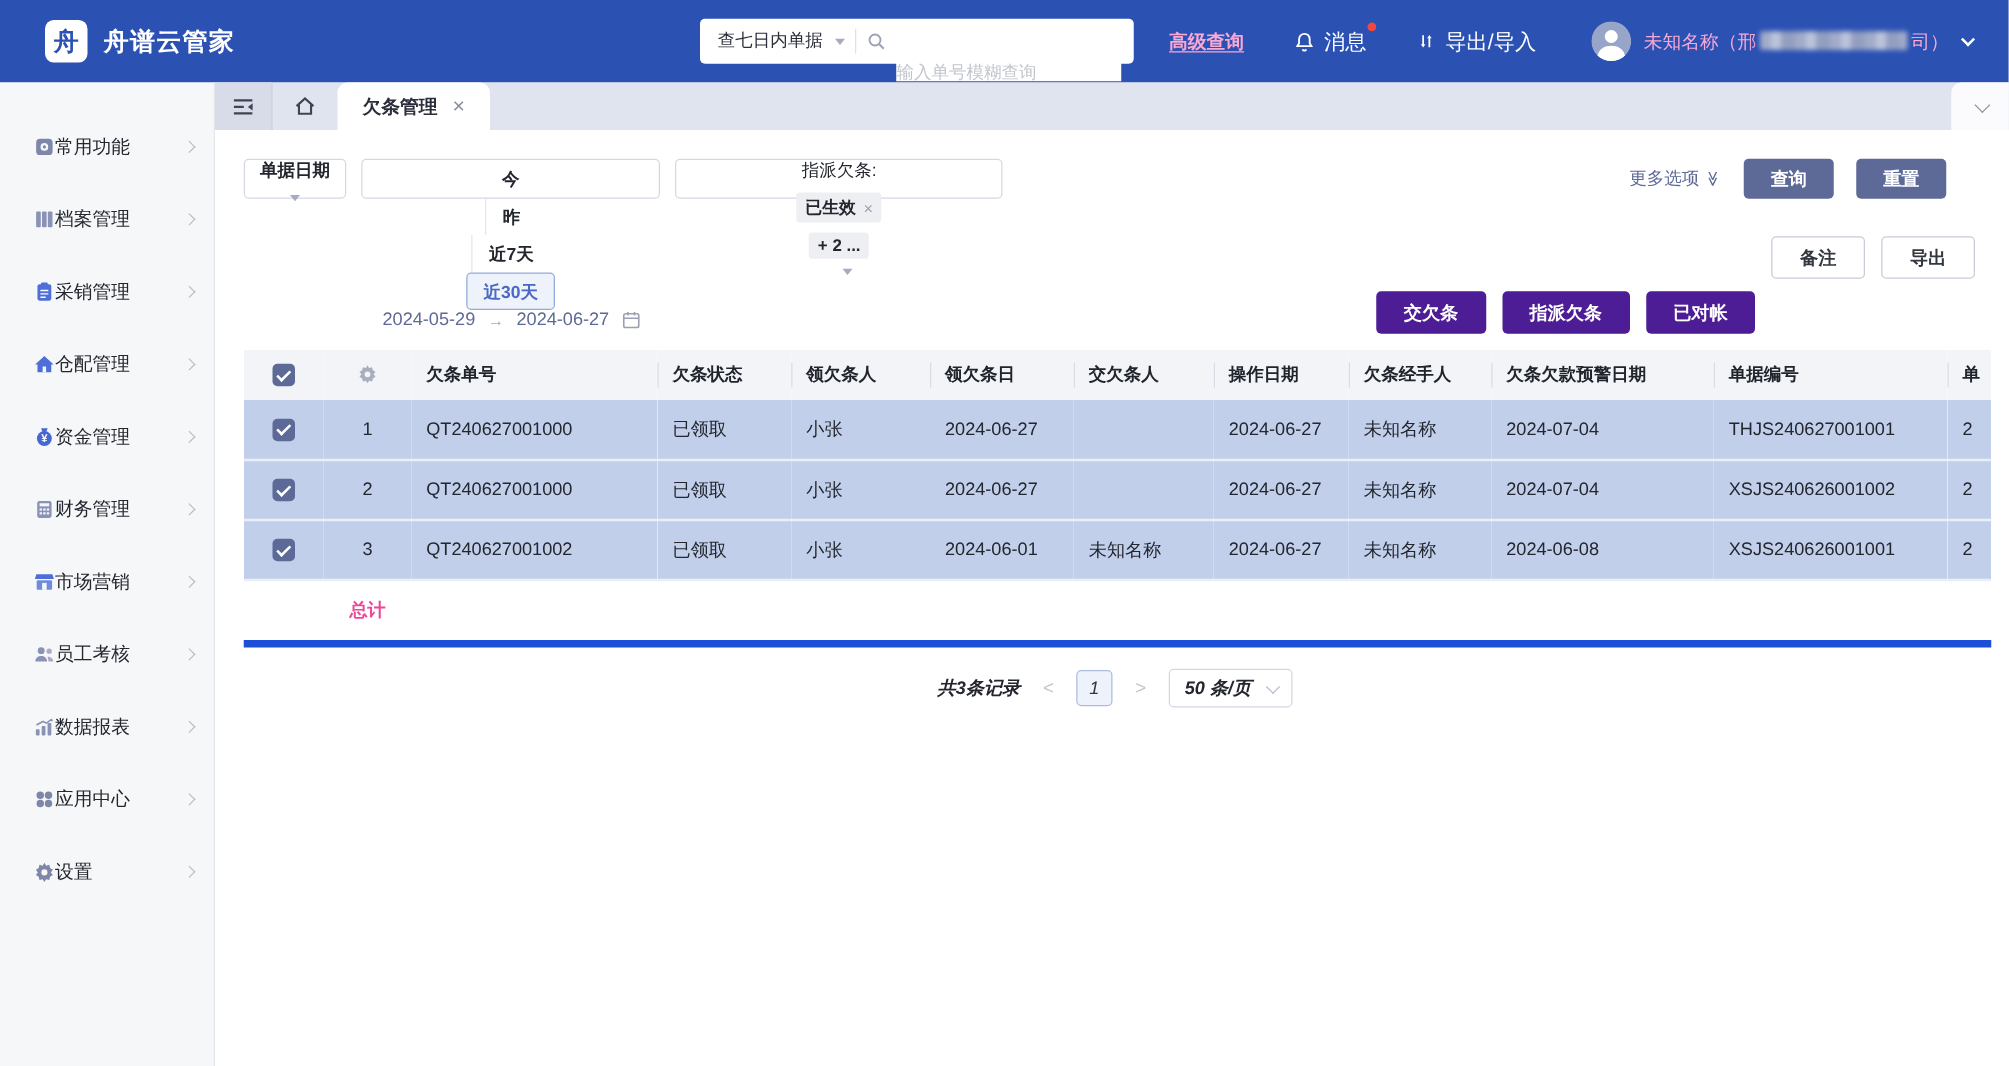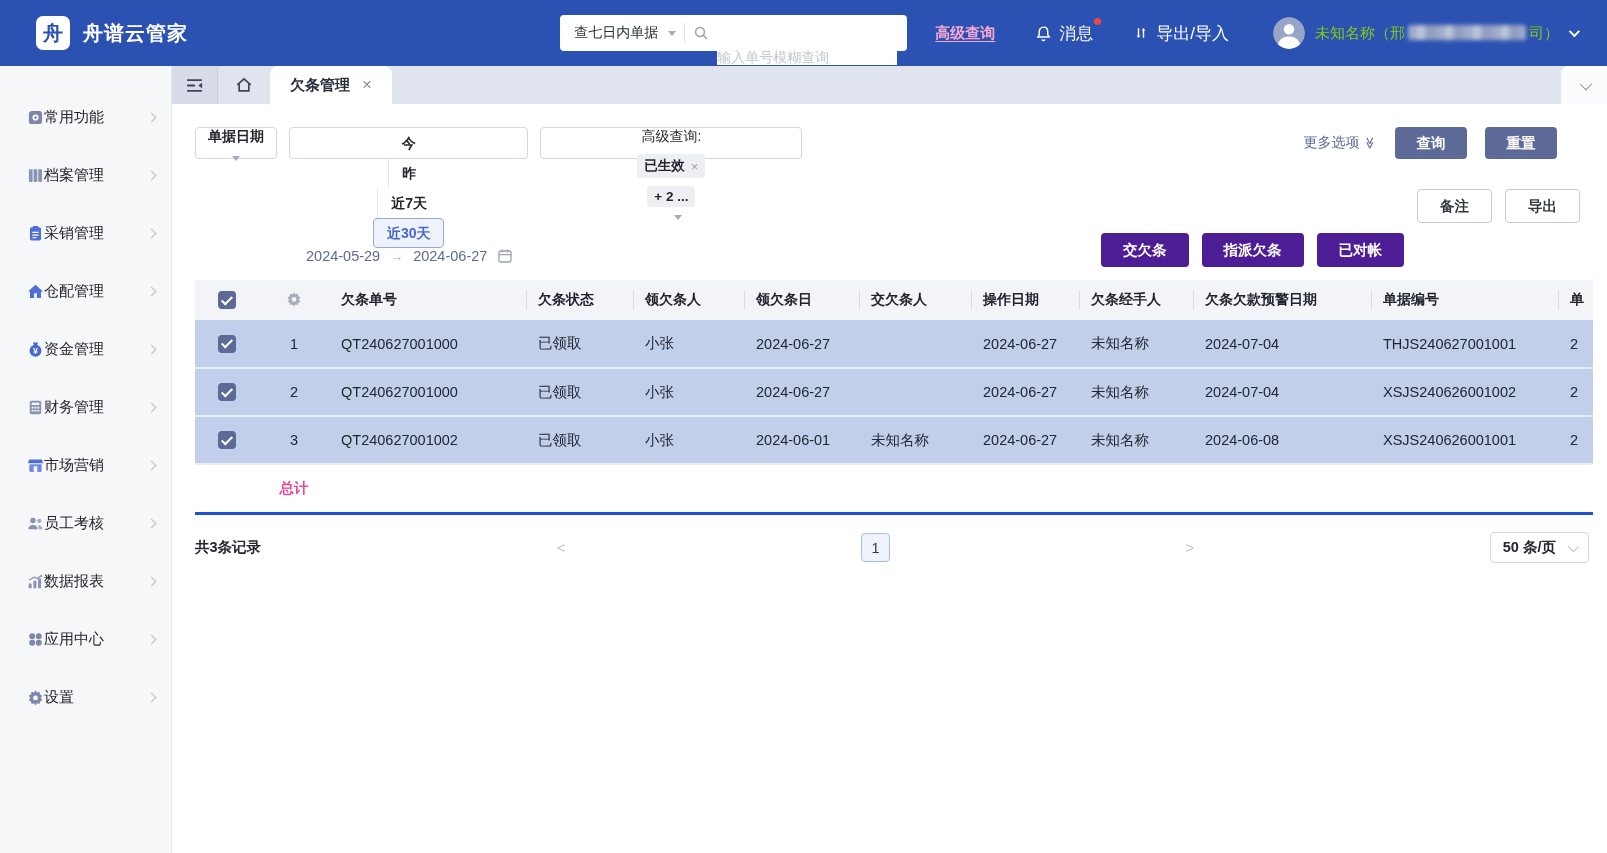--- a/index.html
+++ b/index.html
@@ -13,21 +13,21 @@
   .app-title { color:#fff; font-size:20px; font-weight:bold; letter-spacing:1px; }
   .top-search { margin-left:auto; width:347px; height:36px; background:#fff; border-radius:4px; display:flex; align-items:center; padding:0 10px 0 14px; gap:8px; }
   .scope { font-size:14px; color:#2A2E38; display:flex; align-items:center; gap:10px; cursor:pointer; white-space:nowrap; }
   .caret-down { width:0; height:0; border-left:4.5px solid transparent; border-right:4.5px solid transparent; border-top:5.5px solid #A6ACBE; display:inline-block; }
   .vdiv { width:1px; height:20px; background:#E0E2E8; }
   .top-search input { border:none; outline:none; flex:1; font-size:14px; color:#333; font-family:Liberation Sans, sans-serif; min-width:0;margin-top:48px; }
   .top-search input::placeholder { color:#C3C6CE; }
   .top-link { color:#f9a8d4; font-size:15px; font-weight:bold; text-decoration:underline; text-underline-offset:3px; margin-left:14px; white-space:nowrap; cursor:pointer; }
   .top-item { color:#fff; font-size:17px; display:flex; align-items:center; gap:7px; margin-left:26px; position:relative; white-space:nowrap; cursor:pointer; }
   .red-dot { position:absolute; top:-4px; right:-8px; width:7px; height:7px; border-radius:50%; background:#F0483E; }
-  .user-chip { display:flex; align-items:center; gap:10px; margin-left:30px; color:#84cc16; font-size:15px; cursor:pointer; }
+  .user-chip { display:flex; align-items:center; gap:10px; margin-left:30px; color:#f9a8d4; font-size:15px; cursor:pointer; }
   .avatar { width:32px; height:32px; border-radius:50%; overflow:hidden; flex:none; }
   .blur-block { display:inline-block; width:118px; height:15px; border-radius:2px; vertical-align:-2px;
     background:repeating-linear-gradient(90deg,#AEB6CC 0 9px,#CBD1DF 9px 17px,#9FA8C2 17px 28px); filter:blur(2.2px); opacity:.9; margin:0 3px; }
   .chev { display:inline-block; width:8px; height:8px; border-right:2px solid #fff; border-bottom:2px solid #fff; transform:rotate(45deg) translateY(-2px); }
 
   
   .layout { display:flex; height:787px; }
   .sidebar { width:172px; flex:none; background:#F6F7F9; border-right:1px solid #E6E7EC; padding-top:22px; }
   .side-item { height:58px; display:flex; align-items:center; padding:0 16px 0 27px; cursor:pointer; }
   .side-item .icon { width:17px; height:17px; flex:none; display:flex; }
@@ -66,37 +66,37 @@
   .more-opts { color:#5D6996; font-size:14px; cursor:pointer; display:flex; align-items:center; gap:5px; }
   .dbl-chev { display:inline-block; transform:rotate(90deg); font-size:12px; color:#5D6996; }
   .btn { height:32px; min-width:72px; padding:0 18px; border-radius:4px; background:#5D6996; color:#fff; font-size:14.5px; font-weight:bold; border:none; cursor:pointer; font-family:"Liberation Sans",sans-serif; }
 
   .actions-row { display:flex; justify-content:flex-end; gap:13px; margin:30px 13px 0 0; }
   .abtn { height:34px; padding:0 22px; border-radius:4px; font-size:14.5px; font-weight:bold; cursor:pointer; font-family:"Liberation Sans",sans-serif; }
   .abtn.primary { background:#4c1d95; color:#fff; border:none;margin-top:44px; }
   .abtn.ghost { background:#fff; color:#33373F; border:1px solid #C8CBD8; }
 
   
-  .table-wrap { margin-top:13px; overflow:hidden; border-bottom:3px solid #1d4ed8; }
+  .table-wrap { margin-top:13px; overflow:hidden; border-bottom:6px solid #1d4ed8; }
   table { border-collapse:collapse; table-layout:fixed; width:100%; }
   thead th { background:#F3F4F7; height:40px; font-size:14px; font-weight:bold; color:#20242C; text-align:left; padding:0 12px; position:relative; white-space:nowrap; }
   th.cb, td.cb { text-align:center; padding:0; }
   th.num, td.num { text-align:center; padding:0; }
   th.sep::before { content:""; position:absolute; left:0; top:10px; bottom:10px; width:1px; background:#D9DCE5; }
   tbody tr.data-row { background:#C1CFEB; border-bottom:2px solid #EAEEF7; }
   tbody tr.data-row td { height:48px; font-size:14.5px; color:#23262E; padding:0 12px; white-space:nowrap; overflow:hidden; }
   td.status { color:#E57A50; }
   td.doc { color:#8492BB; }
   tr.summary td { height:48px; background:#fff; font-size:14.5px; font-weight:bold; color:#ec4899; }
   .checkbox { width:18px; height:18px; background:#5D6996; border-radius:4px; display:inline-block; position:relative; cursor:pointer; vertical-align:middle; }
   .checkbox::after { content:""; position:absolute; left:6px; top:2.5px; width:4px; height:9px; border:solid #fff; border-width:0 2px 2px 0; transform:rotate(45deg); }
   .gear-icon { color:#A9AEBF; display:inline-flex; width:16px; height:16px; cursor:pointer; }
 
   
-  .pagination { display:flex; justify-content:space-between; align-items:center; gap:16px; margin:17px 4px 0 0; font-size:14.5px; color:#23262E; }
+  .pagination { display:flex; justify-content:center; align-items:center; gap:16px; margin:17px 4px 0 0; font-size:14.5px; color:#23262E;font-style:italic; }
   .pg-total { font-weight:bold; }
   .pg-arrow { color:#C0C4D0; font-size:15px; cursor:pointer; padding:0 2px; }
   .pg-page { width:29px; height:29px; border:1px solid #AEBBE0; background:#EEF2FB; border-radius:4px; display:flex; align-items:center; justify-content:center; color:#33373F; cursor:pointer; }
   .pg-size { height:31px; border:1px solid #D5D8E3; border-radius:4px; padding:0 12px; display:flex; align-items:center; gap:12px; font-weight:bold; cursor:pointer; }
   .chev-d-sm { width:8px; height:8px; border-right:1.6px solid #B9BDC9; border-bottom:1.6px solid #B9BDC9; transform:rotate(45deg) translateY(-2px); }
 </style>
 </head>
 <body>
 
 <div class="topbar">
@@ -340,21 +340,21 @@
             <span class="date-arrow">→</span>
             <span>2024-06-27</span>
             <svg width="16" height="16" viewBox="0 0 16 16" fill="none" stroke="#9BA1B0" stroke-width="1.3">
                 <rect x="2" y="3" width="12" height="11" rx="1.5"></rect>
                 <path d="M2 6.6h12M5.4 1.6v2.8M10.6 1.6v2.8"></path>
               </svg>
           </span>
         </div>
 
         <div class="fbox status-box">
-          <span>高级查询:</span>
+          <span>指派欠条:</span>
           <span class="tag">
             <span>已生效</span>
             <span class="x">×</span>
           </span>
           <span class="tag">+ 2 ...</span>
           <span class="caret-down"></span>
         </div>
 
         <div class="filter-right">
           <span class="more-opts">

